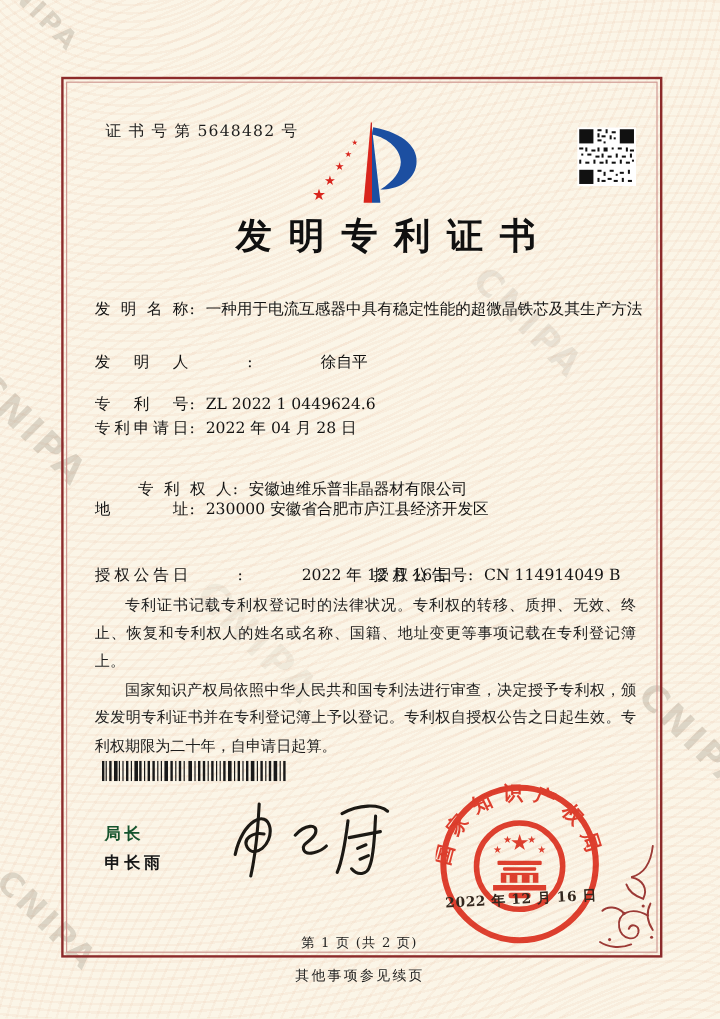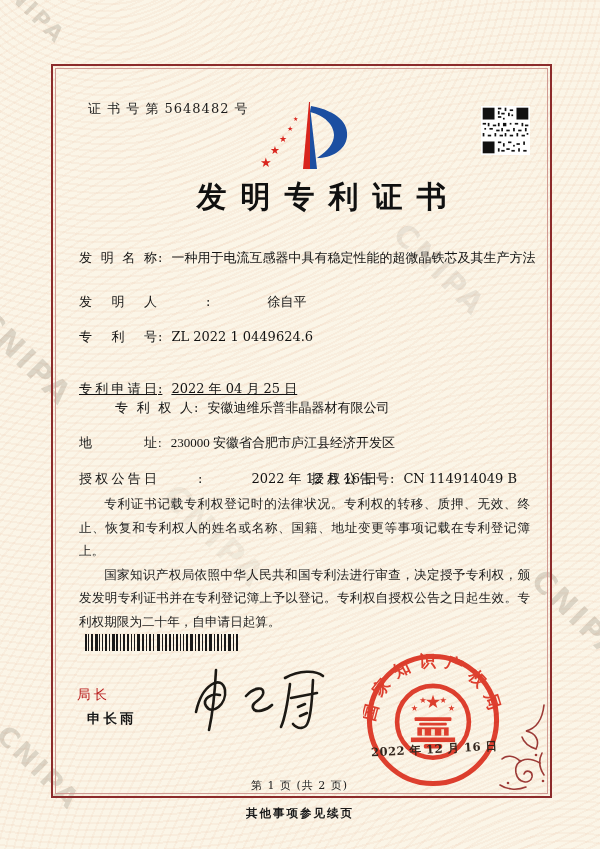--- a/index.html
+++ b/index.html
@@ -43,48 +43,48 @@
     font-size:30px;font-weight:bold;letter-spacing:14px;color:#101010;text-indent:14px;
   }
   
   .field-row{position:absolute;left:79px;width:452px;z-index:3;display:flex;align-items:baseline;font-size:13px;color:#131313;}
   .field-label{display:inline-block;width:78px;flex:none;text-align:justify;text-align-last:justify;}
   .field-colon{flex:none;margin:0 9px 0 1px;}
   .field-value{white-space:nowrap;}
   .row-name{top:249px;}
   .row-inventor{top:293px;gap:48px;}
   .row-patentno{top:328px;}
-  .row-filing{top:380px;text-decoration:underline;}
+  .row-filing{top:348px;}
   .row-patentee{top:399px;margin-left:36px;}
-  .row-address{top:434px;font-family:Liberation Serif, serif;}
+  .row-address{top:415px;}
   .row-grant{top:470px;gap:40px;}
   .grant-no-group{position:absolute;left:232px;top:0;display:flex;align-items:baseline;}
   
   .body-text{
     position:absolute;left:79px;top:492px;width:451px;z-index:3;
     font-size:12.6px;line-height:23.6px;text-align:justify;color:#1d1d1d;
   }
   .body-text p{margin:0;text-indent:2em;}
   
   .barcode{position:absolute;left:85px;top:634px;width:156px;height:17px;z-index:3;}
   
-  .director-title{position:absolute;left:77px;top:686px;z-index:3;font-size:13.5px;font-weight:normal;letter-spacing:3px;color:#b91c1c;}
+  .director-title{position:absolute;left:87px;top:686px;z-index:3;font-size:13.5px;font-weight:bold;letter-spacing:3px;color:#14532d;}
   .director-name{position:absolute;left:87px;top:710px;z-index:3;font-size:13.5px;font-weight:bold;letter-spacing:3px;color:#161616;}
   .signature{position:absolute;left:182px;top:660px;width:150px;height:80px;z-index:3;}
   
   .seal{position:absolute;left:363px;top:650px;width:140px;height:140px;z-index:4;opacity:0.93;mix-blend-mode:multiply;}
   .seal-date{
     position:absolute;left:371px;top:742px;width:126px;z-index:5;
     font-size:11.5px;font-weight:bold;color:#33271e;letter-spacing:0.5px;
     transform:rotate(-3deg);white-space:nowrap;
   }
   
   .page-info{position:absolute;left:51px;top:778px;width:497px;z-index:3;text-align:center;font-size:11px;letter-spacing:1px;color:#222;}
   .flourish{position:absolute;left:496px;top:703px;width:52px;height:92px;z-index:3;}
-  .continuation{position:absolute;left:0;top:806px;width:600px;z-index:2;text-align:center;font-size:11.5px;letter-spacing:2px;color:#1b1b1b;font-weight:bold;}
+  .continuation{position:absolute;left:0;top:806px;width:600px;z-index:2;text-align:center;font-size:11.5px;letter-spacing:2px;color:#1b1b1b;}
 </style>
 </head>
 <body>
 
 <div class="page">
 
   <div class="wm wm1">CNIPA</div>
   <div class="wm wm2">CNIPA</div>
   <div class="wm wm3">CNIPA</div>
   <div class="wm wm4">CNIPA</div>
@@ -177,21 +177,21 @@
       <span class="field-value">徐自平</span>
   </div>
   <div class="field-row row-patentno">
     <span class="field-label">专利号</span>
       <span class="field-colon">:</span>
       <span class="field-value">ZL 2022 1 0449624.6</span>
   </div>
   <div class="field-row row-filing">
     <span class="field-label">专利申请日</span>
       <span class="field-colon">:</span>
-      <span class="field-value">2022 年 04 月 25 日</span>
+      <span class="field-value">2022 年 04 月 28 日</span>
   </div>
   <div class="field-row row-patentee">
     <span class="field-label">专利权人</span>
       <span class="field-colon">:</span>
       <span class="field-value">安徽迪维乐普非晶器材有限公司</span>
   </div>
   <div class="field-row row-address">
     <span class="field-label">地址</span>
       <span class="field-colon">:</span>
       <span class="field-value">230000 安徽省合肥市庐江县经济开发区</span>

